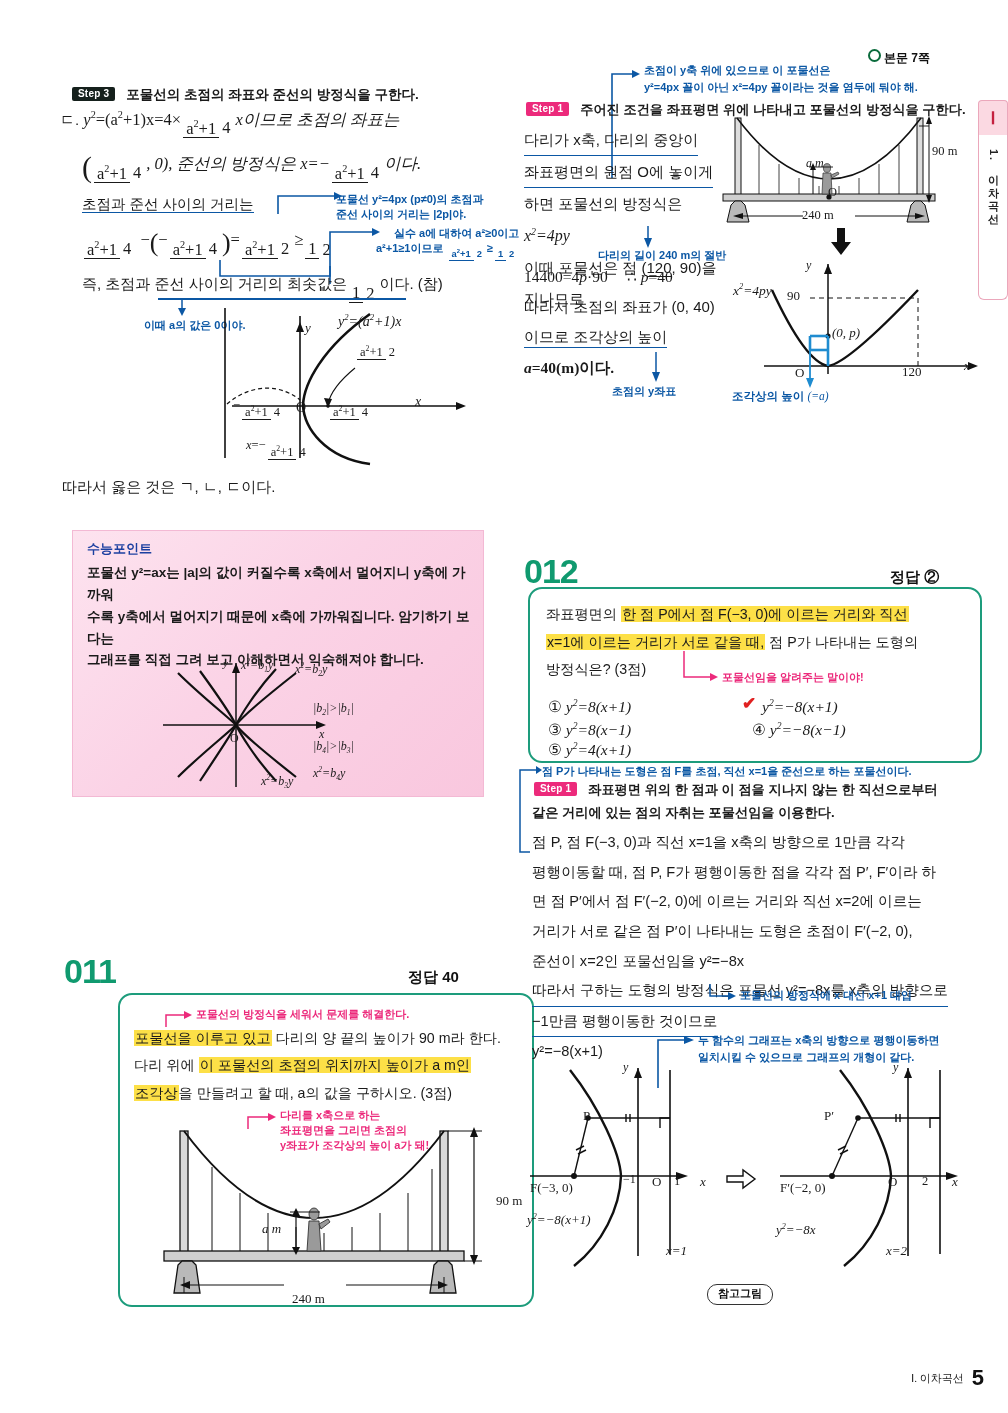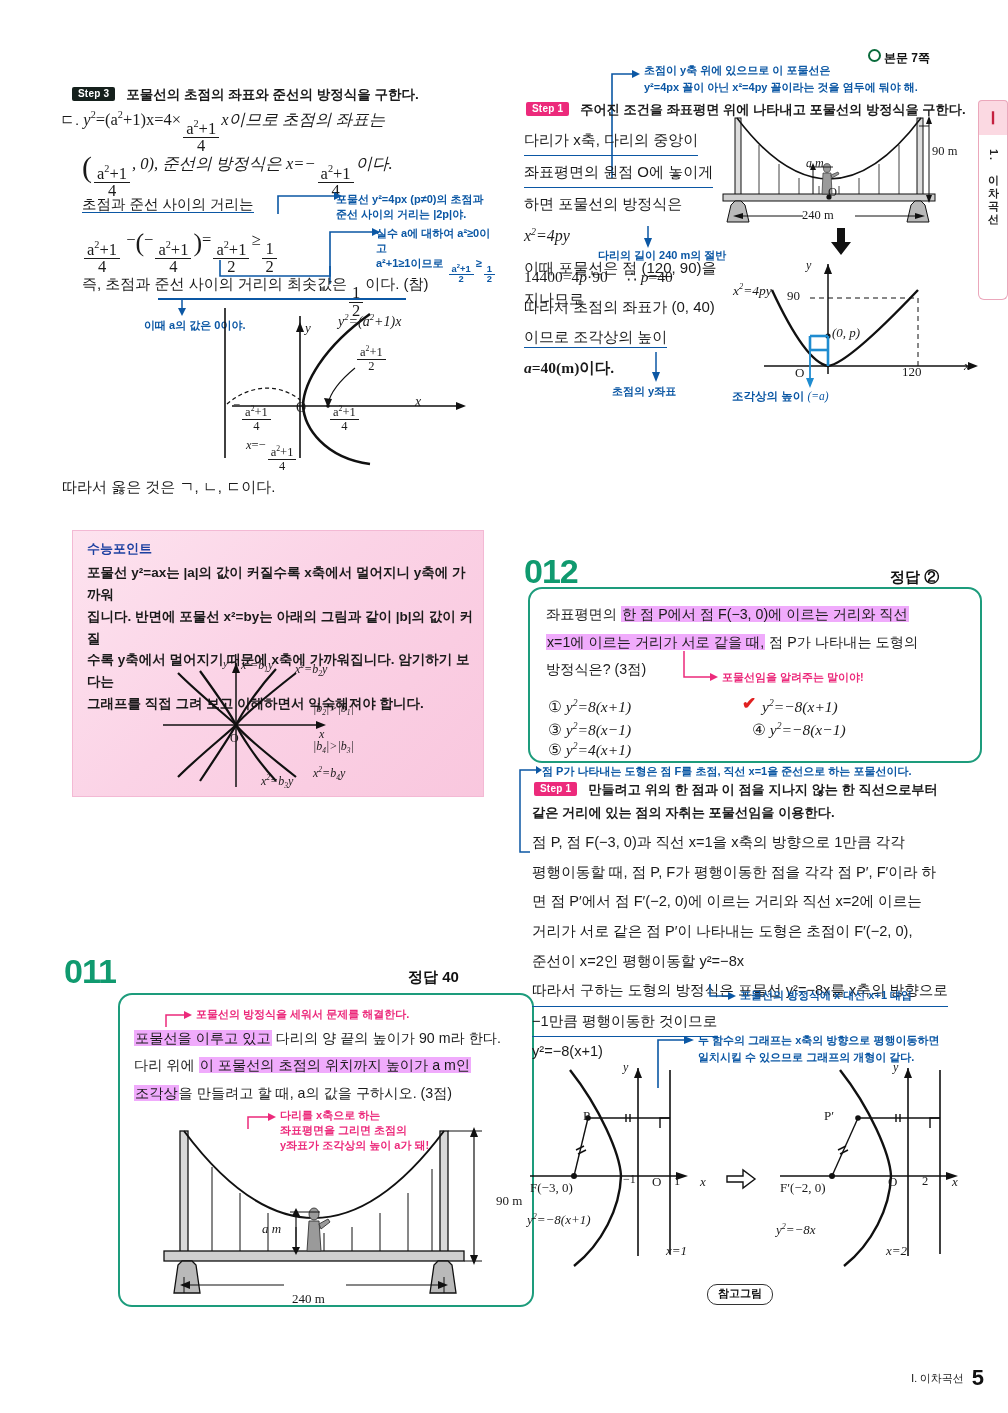--- a/index.html
+++ b/index.html
@@ -11,37 +11,37 @@
     position:relative;
     overflow:hidden;
   }
   .page{position:absolute;inset:0;}
   
   .abs{position:absolute;}
   .kr{font-family:"Liberation Sans", sans-serif;}
   .it{font-style:italic;font-family:"Liberation Serif",serif;}
   sup{font-size:.62em;vertical-align:super;}
   sub{font-size:.62em;vertical-align:sub;}
-  .frac{display:inline-flex;flex-direction:column;align-items:center;vertical-align:-0.55em;
+  .frac{display:inline-flex;flex-direction:row;align-items:center;vertical-align:-0.55em;
         margin:0 2px;line-height:1.02;}
   .frac .num{border-bottom:1.4px solid #1a1a1a;padding:0 3px;}
   .frac .den{padding:0 3px;}
   .small-frac{font-size:.85em;}
 
   
   .step{
     display:inline-block;color:#fff;font-size:10px;font-weight:bold;
     font-family:"Liberation Sans",sans-serif;
     padding:1.5px 6px 2px 6px;border-radius:2px;letter-spacing:.2px;
     vertical-align:2px;
   }
   .step.dark{background:#15201c;}
   .step.pinkbg{background:#ec2a7b;}
 
-  .hl{background:#f0abfc;padding:0 1px;text-align:right;}
+  .hl{background:#fde047;padding:0 1px;text-align:right;}
   .ul-b{border-bottom:1.6px solid #0b57a4;}
   .ul-k{border-bottom:1.4px solid #1a1a1a;}
 
   
   .anno{font-family:"Liberation Sans",sans-serif;font-size:11px;font-weight:bold;line-height:1.35;}
   .anno.b{color:#0b57a4;}
   .anno.p{color:#ec2a7b;}
 
   
   #left{left:60px;top:0;width:430px;}
@@ -153,21 +153,21 @@
           <span class="den">4</span>
         </span><span style="font-size:26px;vertical-align:-6px;">)</span>=<span class="frac">
           <span class="num">a<sup>2</sup>+1</span>
           <span class="den">2</span>
         </span>≥<span class="frac">
           <span class="num">1</span>
           <span class="den">2</span>
         </span>
     </div>
 
-    <div class="abs" style="left:316px;top:226px;">
+    <div class="abs" style="left:316px;top:226px;text-align:right;">
       <div class="anno b">실수 a에 대하여 a²≥0이고</div>
       <div class="anno b" style="white-space:nowrap;">
         <span>a²+1≥1이므로</span>
         <span class="frac small-frac" style="color:#0b57a4;">
             <span class="num" style="border-color:#0b57a4;">a<sup>2</sup>+1</span>
             <span class="den">2</span>
           </span>≥<span class="frac small-frac" style="color:#0b57a4;">
             <span class="num" style="border-color:#0b57a4;">1</span>
             <span class="den">2</span>
           </span>
@@ -228,21 +228,20 @@
           <span class="den">4</span>
         </span></div>
 
     <div class="abs kr" style="left:2px;top:478px;font-size:15px;">따라서 옳은 것은 ㄱ, ㄴ, ㄷ이다.</div>
   </div>
 
   <div class="abs" id="sp-box">
     <div class="abs title" style="left:14px;top:9px;">수능포인트</div>
     <div class="abs txt" style="left:14px;top:31px;width:388px;">
       <div>포물선 y²=ax는 |a|의 값이 커질수록 x축에서 멀어지니 y축에 가까워</div>
-      <div>집니다. 반면에 포물선 x²=by는 아래의 그림과 같이 |b|의 값이 커질</div>
       <div>수록 y축에서 멀어지기 때문에 x축에 가까워집니다. 암기하기 보다는</div>
       <div>그래프를 직접 그려 보고 이해하면서 익숙해져야 합니다.</div>
     </div>
 
     <svg class="abs" style="left:55px;top:128px;" width="300" height="132">
       <line x1="108" y1="4" x2="108" y2="128" stroke="#111" stroke-width="1.5"></line>
       <path d="M108,4 L104,14 L112,14 Z" fill="#111"></path>
       <line x1="35" y1="66" x2="192" y2="66" stroke="#111" stroke-width="1.5"></line>
       <path d="M188,62 L198,66 L188,70 Z" fill="#111"></path>
       <path d="M50,14 C72,36 100,58 108,66" stroke="#111" stroke-width="2.2" fill="none"></path>
@@ -497,30 +496,30 @@
   <div class="abs" style="left:516px;top:766px;width:470px;">
     <svg class="abs" style="left:0px;top:0px;" width="26" height="92">
       <path d="M10,4 L22,4" stroke="#0b57a4" fill="none" stroke-width="1.5"></path>
       <path d="M20,0 L26,4 L20,8 Z" fill="#0b57a4"></path>
       <path d="M10,4 L4,4 L4,86 L14,86" stroke="#0b57a4" fill="none" stroke-width="1.5"></path>
     </svg>
     <div class="abs anno b" style="left:26px;top:-2px;">점 P가 나타내는 도형은 점 F를 초점, 직선 x=1을 준선으로 하는 포물선이다.</div>
 
     <div class="abs" style="left:18px;top:14px;white-space:nowrap;">
       <span class="step pinkbg">Step 1</span>
-      <span class="kr" style="font-size:13.2px;font-weight:bold;margin-left:7px;">만들려고 위의 한 점과 이 점을 지나지 않는 한 직선으로부터</span>
+      <span class="kr" style="font-size:13.2px;font-weight:bold;margin-left:7px;">좌표평면 위의 한 점과 이 점을 지나지 않는 한 직선으로부터</span>
     </div>
     <div class="abs kr" style="left:16px;top:38px;font-size:13.2px;font-weight:bold;">같은 거리에 있는 점의 자취는 포물선임을 이용한다.</div>
 
     <div class="abs kr" style="left:16px;top:62px;font-size:14.6px;line-height:2.03;width:452px;">
       <div>점 P, 점 F(−3, 0)과 직선 x=1을 x축의 방향으로 1만큼 각각</div>
       <div>평행이동할 때, 점 P, F가 평행이동한 점을 각각 점 P′, F′이라 하</div>
       <div>면 점 P′에서 점 F′(−2, 0)에 이르는 거리와 직선 x=2에 이르는</div>
       <div>거리가 서로 같은 점 P′이 나타내는 도형은 초점이 F′(−2, 0),</div>
-      <div>준선이 x=2인 평행이동할 y²=−8x</div>
+      <div>준선이 x=2인 포물선임을 y²=−8x</div>
       <div class="ul-b" style="display:inline-block;">따라서 구하는 도형의 방정식은 포물선 y²=−8x를 x축의 방향으로</div>
       <div class="ul-b" style="display:inline-block;">−1만큼 평행이동한 것이므로</div>
       <div>y²=−8(x+1)</div>
     </div>
 
     <svg class="abs" style="left:192px;top:218px;" width="32" height="22">
       <path d="M2,0 L2,12 L22,12" stroke="#0b57a4" fill="none" stroke-width="1.5"></path>
       <path d="M20,8 L28,12 L20,16 Z" fill="#0b57a4"></path>
     </svg>
     <div class="abs anno b" style="left:224px;top:222px;">포물선의 방정식에 x 대신 x+1 대입</div>

